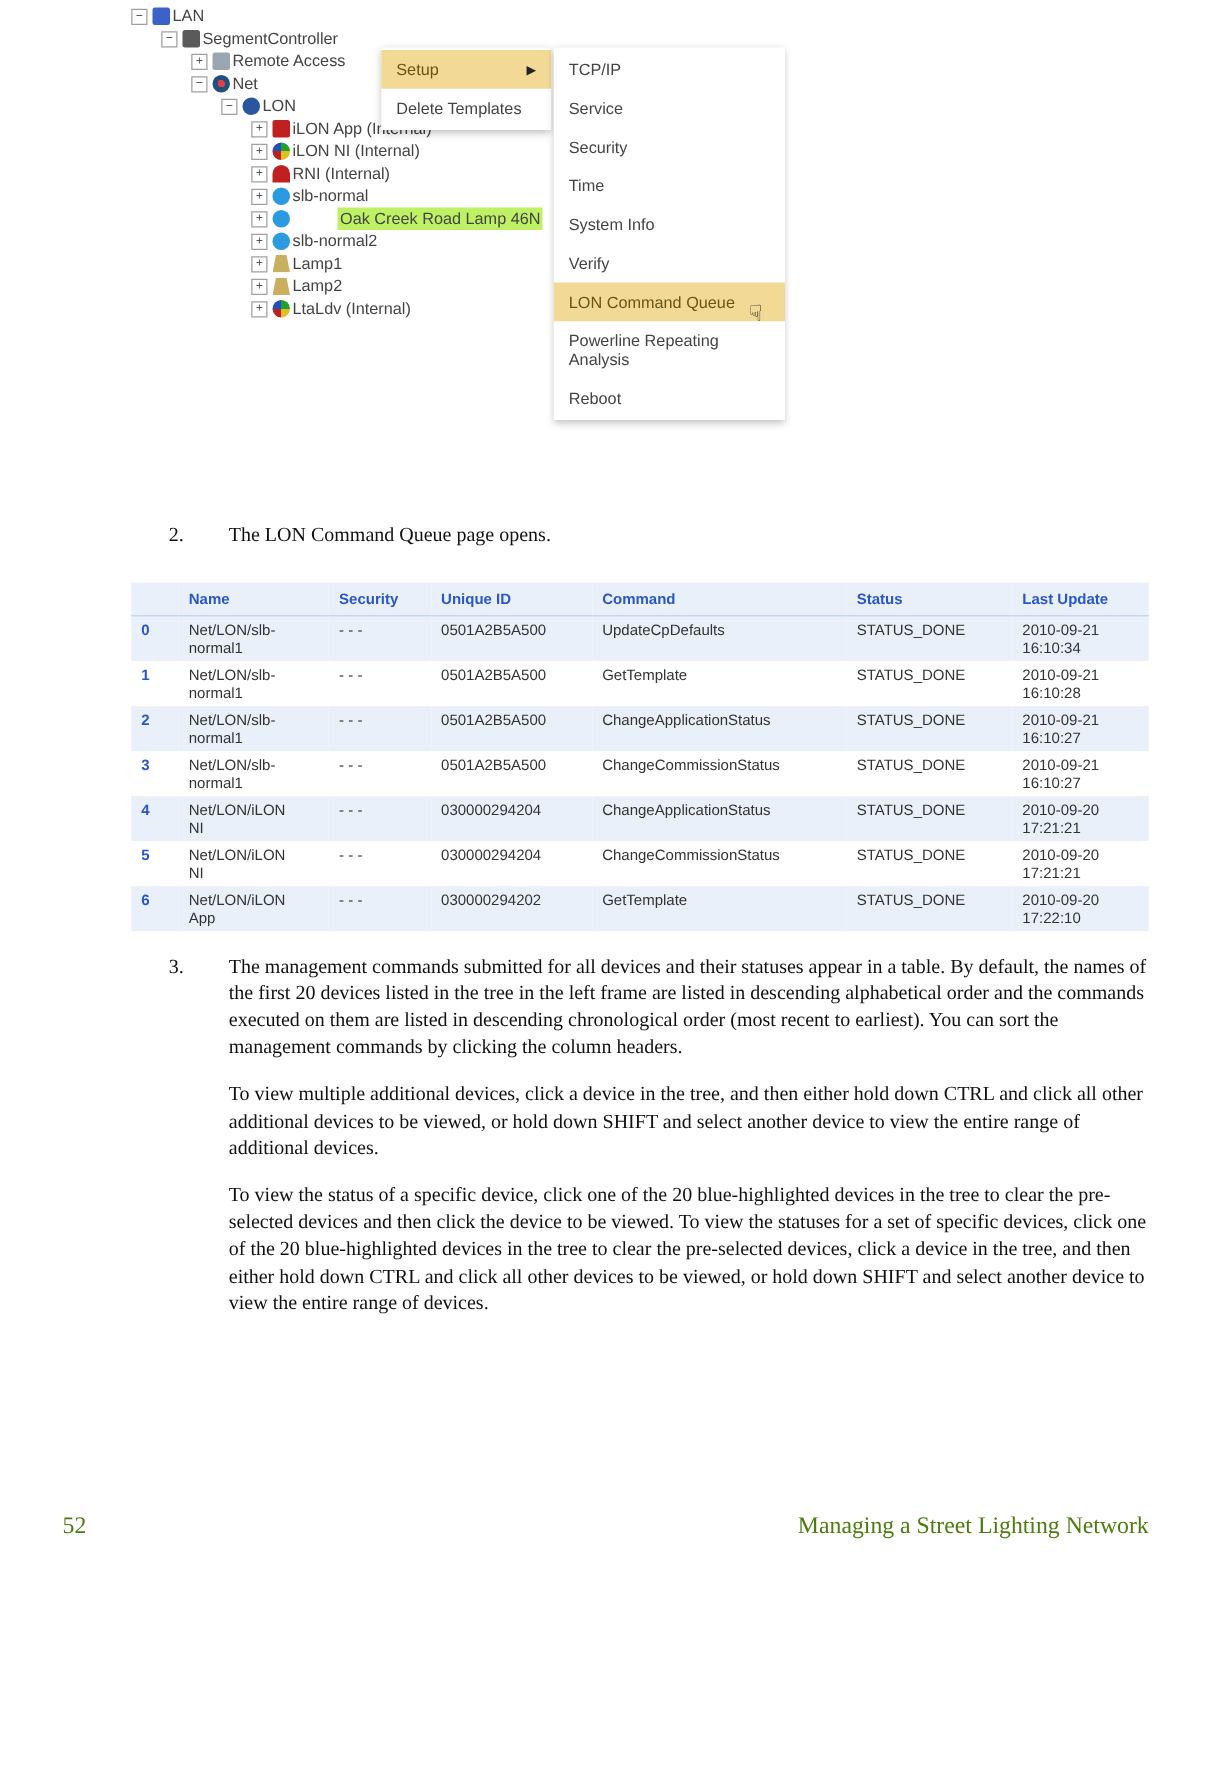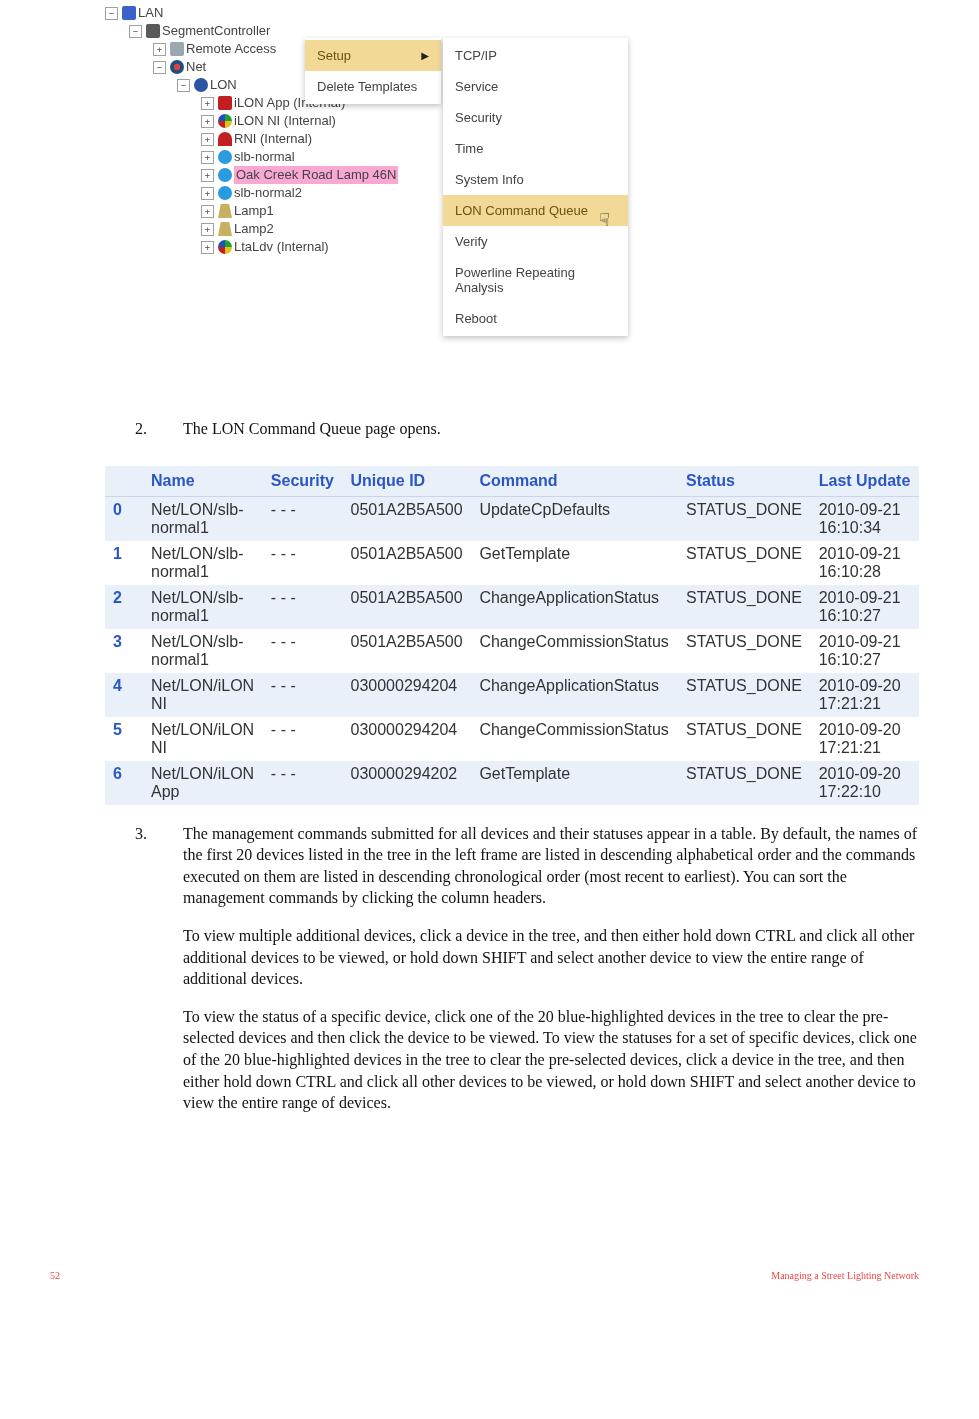--- a/index.html
+++ b/index.html
@@ -56,22 +56,23 @@
   .ic-seg { background: #5a5a5a; border-radius: 2px; }
   .ic-remote { background: #9aa7b0; border-radius: 2px; }
   .ic-net { background: radial-gradient(#e04040 30%, #205080 30%); border-radius: 50%; }
   .ic-lon { background: #2a55a0; border-radius: 50%; }
   .ic-app { background: #c02020; border-radius: 2px; }
   .ic-ni  { background: conic-gradient(#20a030 0 25%, #e0c020 0 50%, #c02020 0 75%, #2050c0 0 100%); border-radius: 50%; }
   .ic-rni { background: #c02020; border-radius: 50% 50% 0 0; }
   .ic-blue{ background:#2a9be0; border-radius:50%; }
   .ic-lamp{ background:#c8b060; clip-path: polygon(0 100%, 100% 100%, 80% 0, 20% 0); }
   .highlight-node {
-    background: #f9a8d4;
+    background: #bef264;
     padding: 0 2px;
+    margin-left: 36px;
   }
   .ind { display:inline-block; }
   .w0 { width: 0; }
   .w1 { width: 24px; }
   .w2 { width: 48px; }
   .w3 { width: 72px; }
   .w4 { width: 96px; }
 
   .context-menu, .submenu {
     position: absolute;
@@ -126,21 +127,21 @@
   }
   .step-text p {
     margin: 0 0 16px 13px;
   }
 
   
   .queue-table {
     width: 100%;
     border-collapse: collapse;
     font-family: Verdana, Arial, sans-serif;
-    font-size: 16px;
+    font-size: 12px;
     color: #333;
     margin-top: 10px;
   }
   .queue-table th {
     text-align: left;
     font-weight: 700;
     color: #2a57c5;
     background: #e9f0fa;
     padding: 6px 8px;
     border-bottom: 1px solid #c8d6ec;
@@ -157,22 +158,22 @@
     width: 22px;
   }
   .status-col { white-space: nowrap; margin-top: 16px; }
   .ts-col { white-space: nowrap; }
 
   
   .page-footer {
     display: flex;
     justify-content: space-between;
     font-family: "Century Schoolbook", Georgia, serif;
-    font-size: 10px;
-    color: #ef4444;
+    font-size: 19px;
+    color: #4d7c0f;
     margin-top: 100px;
     padding: 0 60px 0 50px;
   }
 </style>
 </head>
 <body>
 
 <div class="page">
 
   <div class="tree-area">
@@ -283,27 +284,27 @@
         </div>
       <div class="menu-item">
           <span>Security</span>
         </div>
       <div class="menu-item">
           <span>Time</span>
         </div>
       <div class="menu-item">
           <span>System Info</span>
         </div>
+      <div class="menu-item">
+          <span>Verify</span>
+        </div>
       <div class="menu-item hl" style="position:relative">
         <span>LON Command Queue</span>
         <span class="pointer-cursor" style="position:absolute; left:auto; right:18px; top:14px;">☟</span>
       </div>
-      <div class="menu-item">
-          <span>Verify</span>
-        </div>
       <div class="menu-item">
           <span>Powerline Repeating Analysis</span>
         </div>
       <div class="menu-item">
           <span>Reboot</span>
         </div>
     </div>
   </div>
 
   <div class="step-block" style="margin-left:30px;">

